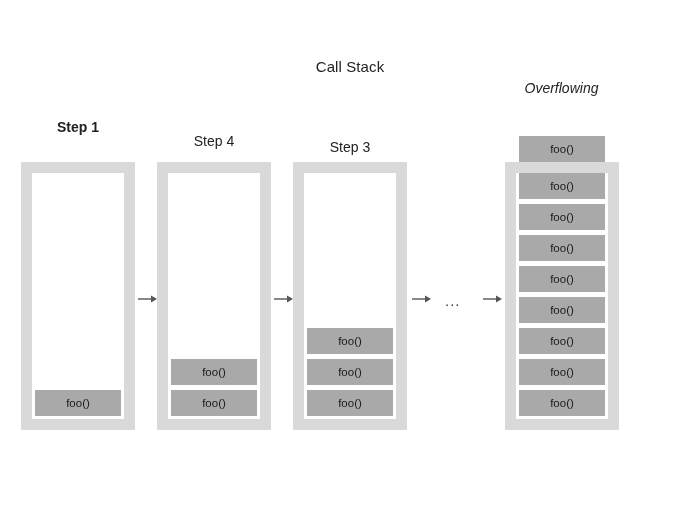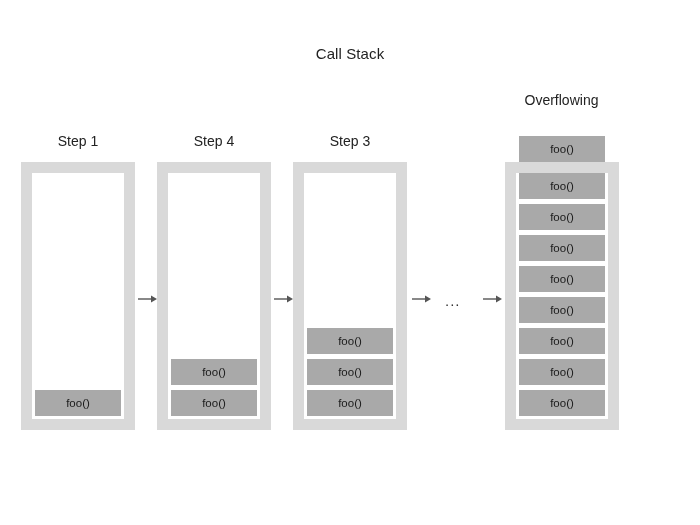--- a/index.html
+++ b/index.html
@@ -17,21 +17,21 @@
   }
   .canvas {
     position: absolute;
     inset: 0;
   }
 
   
   .main-title {
     position: absolute;
     left: 0;
-    top: 45px;
+    top: 58px;
     width: 700px;
     text-align: center;
     font-size: 15px;
     color: #222222;
     letter-spacing: .1px;
   }
 
   
   .col-label {
     position: absolute;
@@ -110,24 +110,24 @@
     line-height: 1;
   }
 </style>
 </head>
 <body>
 
 <div class="canvas">
 
   <div class="main-title">Call Stack</div>
 
-  <div class="col-label" style="left:21px; top:133px; width:114px;">Step 1</div>
+  <div class="col-label" style="left:21px; top:119px; width:114px;font-weight:bold;">Step 1</div>
   <div class="col-label" style="left:157px; top:133px; width:114px;">Step 4</div>
-  <div class="col-label" style="left:293px; top:133px; width:114px;">Step 3</div>
-  <div class="col-label" style="left:503px; top:92px; width:117px;">Overflowing</div>
+  <div class="col-label" style="left:293px; top:139px; width:114px;">Step 3</div>
+  <div class="col-label" style="left:503px; top:80px; width:117px;font-style:italic;">Overflowing</div>
 
   <div class="stack-col">
     <div class="stack-frame-box" style="left:21px; top:162px; width:114px; height:268px;">
       <div class="stack-inner">
         <div class="call-frame">foo()</div>
       </div>
     </div>
   </div>
 
   <div class="stack-col">

